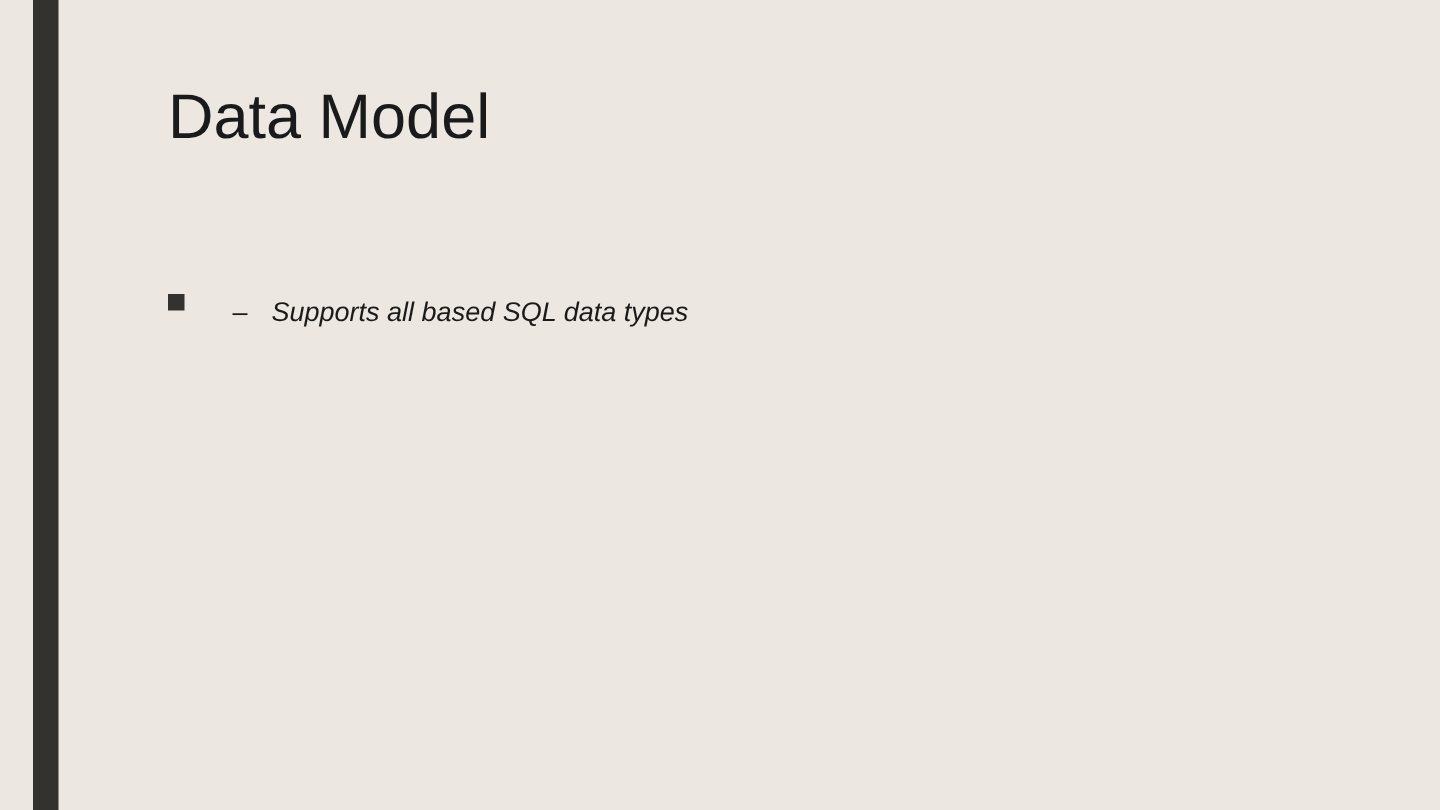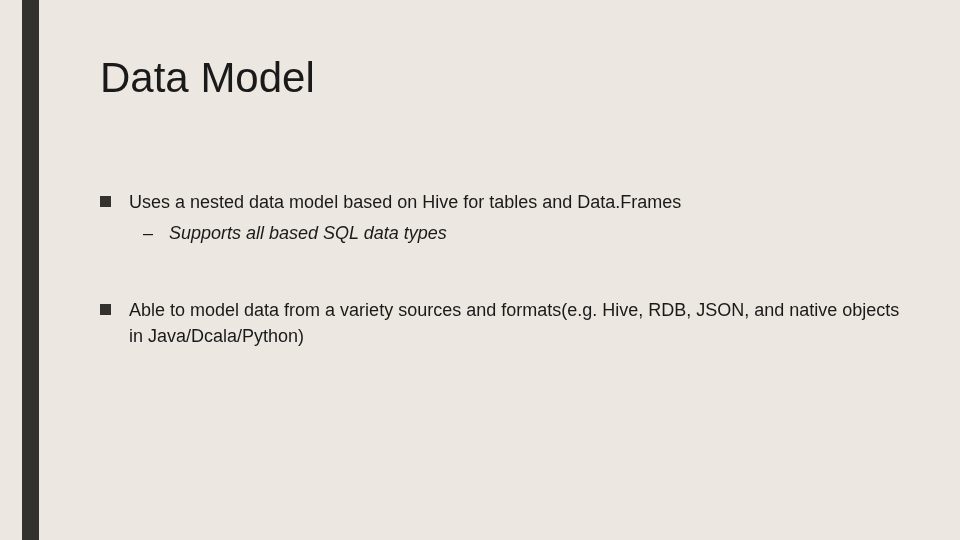--- a/index.html
+++ b/index.html
@@ -18,21 +18,21 @@
     .side-bar {
       position: absolute;
       left: 22px;
       top: 0;
       width: 17px;
       height: 540px;
       background: #34322f;
     }
     .content {
       position: absolute;
-      left: 100px;
+      left: 112px;
       top: 54px;
       right: 60px;
     }
     .title {
       font-size: 42px;
       font-weight: 400;
       color: #1a1a1a;
       margin-bottom: 88px;
       font-family: Arial, Helvetica, sans-serif;
     }
@@ -85,32 +85,25 @@
 <div class="side-bar"></div>
 
 <div class="content">
   <h1 class="title">Data Model</h1>
 
   <ul class="bullet-list">
 
     <li class="bullet-item">
       <span class="bullet-marker"></span>
       <div class="bullet-text">
-        <span>Uses a nested data model based on Hive for tables and Data.Frames</span>
         <ul class="sub-list">
           <li class="sub-item">
             <span class="sub-marker">–</span>
             <span>Supports all based SQL data types</span>
           </li>
         </ul>
       </div>
     </li>
 
 
-    <li class="bullet-item">
-      <span class="bullet-marker"></span>
-      <div class="bullet-text">
-        <span>Able to model data from a variety sources and formats(e.g. Hive, RDB, JSON, and native objects in Java/Dcala/Python)</span>
-      </div>
-    </li>
 
   </ul>
 </div>
 
 </body></html>

